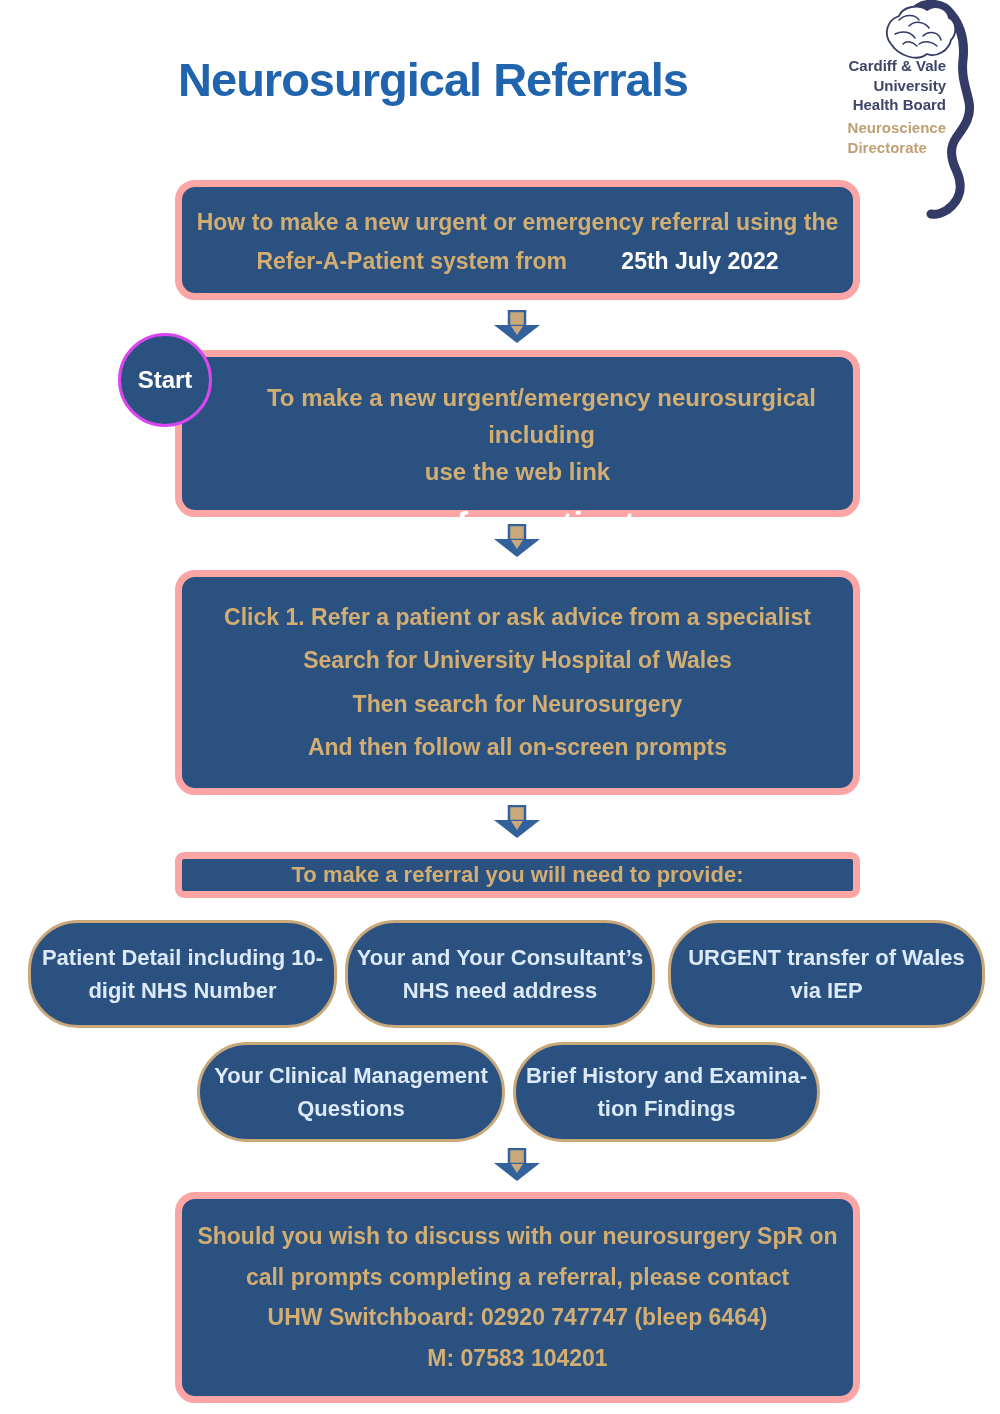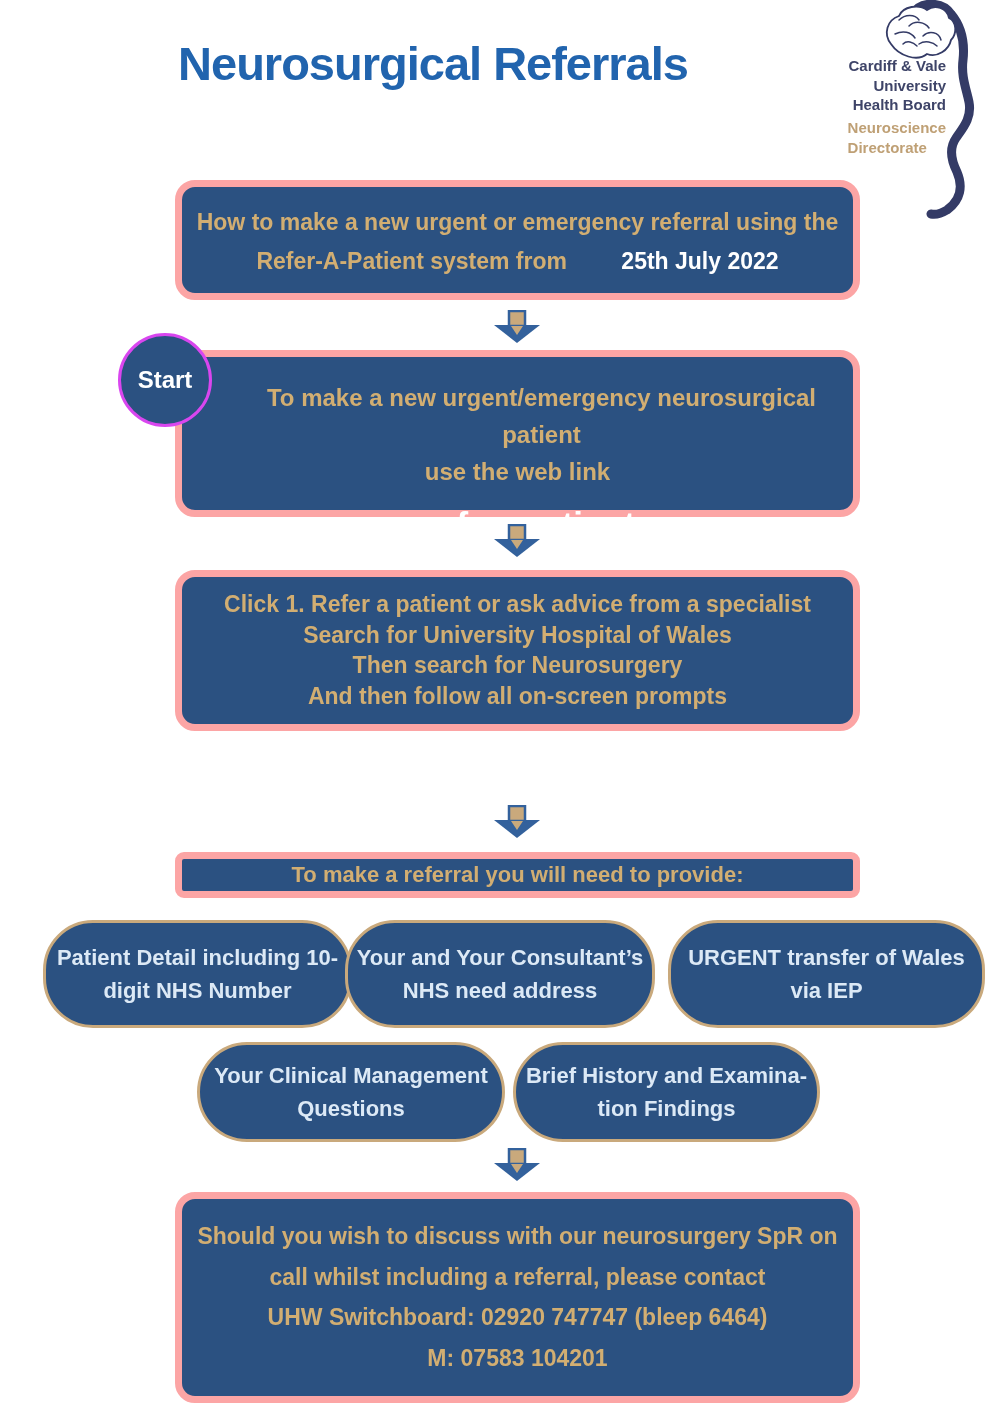--- a/index.html
+++ b/index.html
@@ -2,21 +2,21 @@
 <html><head>
 <meta charset="utf-8">
 <style>
   * { margin:0; padding:0; box-sizing:border-box; }
   html,body { background:#ffffff; }
   body { font-family:"Liberation Sans", sans-serif; }
   .canvas { position:relative; width:1000px; height:1414px; background:#ffffff; overflow:hidden; }
 
   
   .title {
-    position:absolute; top:36px; left:0; width:866px;
+    position:absolute; top:52px; left:0; width:866px;
     text-align:center; font-size:47px; font-weight:bold; color:#2164AE;
     letter-spacing:-1px;
   }
 
   
   .logo { position:absolute; top:0; right:0; width:175px; height:220px; }
   .logo svg { position:absolute; top:0; left:0; }
   .logo-org {
     position:absolute; top:56px; right:54px; text-align:right;
     font-size:15px; font-weight:bold; color:#3E4468; line-height:1.3;
@@ -33,21 +33,21 @@
     color:#D2AE72; font-weight:bold; text-align:center;
     display:flex; flex-direction:column;
   }
   .box1 { top:180px; height:120px; font-size:23px; line-height:39px; padding-top:16px; }
   .box2 { top:350px; height:167px; font-size:24px; line-height:37px; padding-top:22px; }
   .box2 .l1 { padding-left:48px; }
   .box2 .link {
     margin-top:16px; font-size:35px; color:#ffffff;
     text-decoration:underline; text-underline-offset:4px;
   }
-  .box3 { top:570px; height:161px; font-size:23px; justify-content:space-evenly; padding:10px 0; }
+  .box3 { top:570px; height:225px; font-size:23px; justify-content:space-evenly; padding:10px 0; }
   .bar  {
     top:852px; height:46px; border-radius:9px; font-size:22px;
     justify-content:center;
   }
   .contact { top:1192px; height:211px; font-size:23px; justify-content:space-evenly; padding:10px 0; }
 
   .hl-white { color:#ffffff;margin-left:48px; }
 
   
   .start-circle {
@@ -57,21 +57,21 @@
     display:flex; align-items:center; justify-content:center; z-index:5;
   }
 
   
   .pill {
     position:absolute;
     background:#2B5181; border:3px solid #C9A97C; border-radius:50px;
     color:#DCE9F6; font-weight:bold; font-size:22px; line-height:33px;
     text-align:center; display:flex; flex-direction:column; justify-content:center;
   }
-  .p1 { left:43px;  top:920px;  width:309px; height:108px; }
+  .p1 { left:28px;  top:920px;  width:309px; height:108px; }
   .p2 { left:345px; top:920px;  width:310px; height:108px; }
   .p3 { left:668px; top:920px;  width:317px; height:108px; }
   .p4 { left:197px; top:1042px; width:308px; height:100px; }
   .p5 { left:513px; top:1042px; width:307px; height:100px; }
 
   
   .arrow { position:absolute; left:493px; width:48px; height:34px; }
   .a1 { top:310px; } .a2 { top:524px; } .a3 { top:805px; } .a4 { top:1148px; }
 </style>
 </head>
@@ -122,21 +122,21 @@
     <polygon points="1,15 47,15 24,33" fill="#33619C"></polygon>
     <rect x="16" y="1" width="16" height="15" fill="#C9A97C" stroke="#33619C" stroke-width="2.5"></rect>
     <polygon points="18,16 30,16 24,25" fill="#C9A97C"></polygon>
   </svg>
 
   <div class="start-circle">
     <span>Start</span>
   </div>
 
   <div class="bigbox box2">
-    <div class="l1">To make a new urgent/emergency neurosurgical patient</div>
+    <div class="l1">To make a new urgent/emergency neurosurgical including</div>
     <div>use the web link</div>
     <div class="link">www.referapatient.org</div>
   </div>
 
   <svg class="arrow a2" viewBox="0 0 48 34">
     <polygon points="1,15 47,15 24,33" fill="#33619C"></polygon>
     <rect x="16" y="1" width="16" height="15" fill="#C9A97C" stroke="#33619C" stroke-width="2.5"></rect>
     <polygon points="18,16 30,16 24,25" fill="#C9A97C"></polygon>
   </svg>
 
@@ -180,18 +180,18 @@
   </div>
 
   <svg class="arrow a4" viewBox="0 0 48 34">
     <polygon points="1,15 47,15 24,33" fill="#33619C"></polygon>
     <rect x="16" y="1" width="16" height="15" fill="#C9A97C" stroke="#33619C" stroke-width="2.5"></rect>
     <polygon points="18,16 30,16 24,25" fill="#C9A97C"></polygon>
   </svg>
 
   <div class="bigbox contact">
     <div>Should you wish to discuss with our neurosurgery SpR on</div>
-    <div>call whilst including a referral, please contact</div>
+    <div>call prompts completing a referral, please contact</div>
     <div>UHW Switchboard: 02920 747747 (bleep 6464)</div>
     <div>M: 07583 104201</div>
   </div>
 
 </div>
 
 </body></html>

